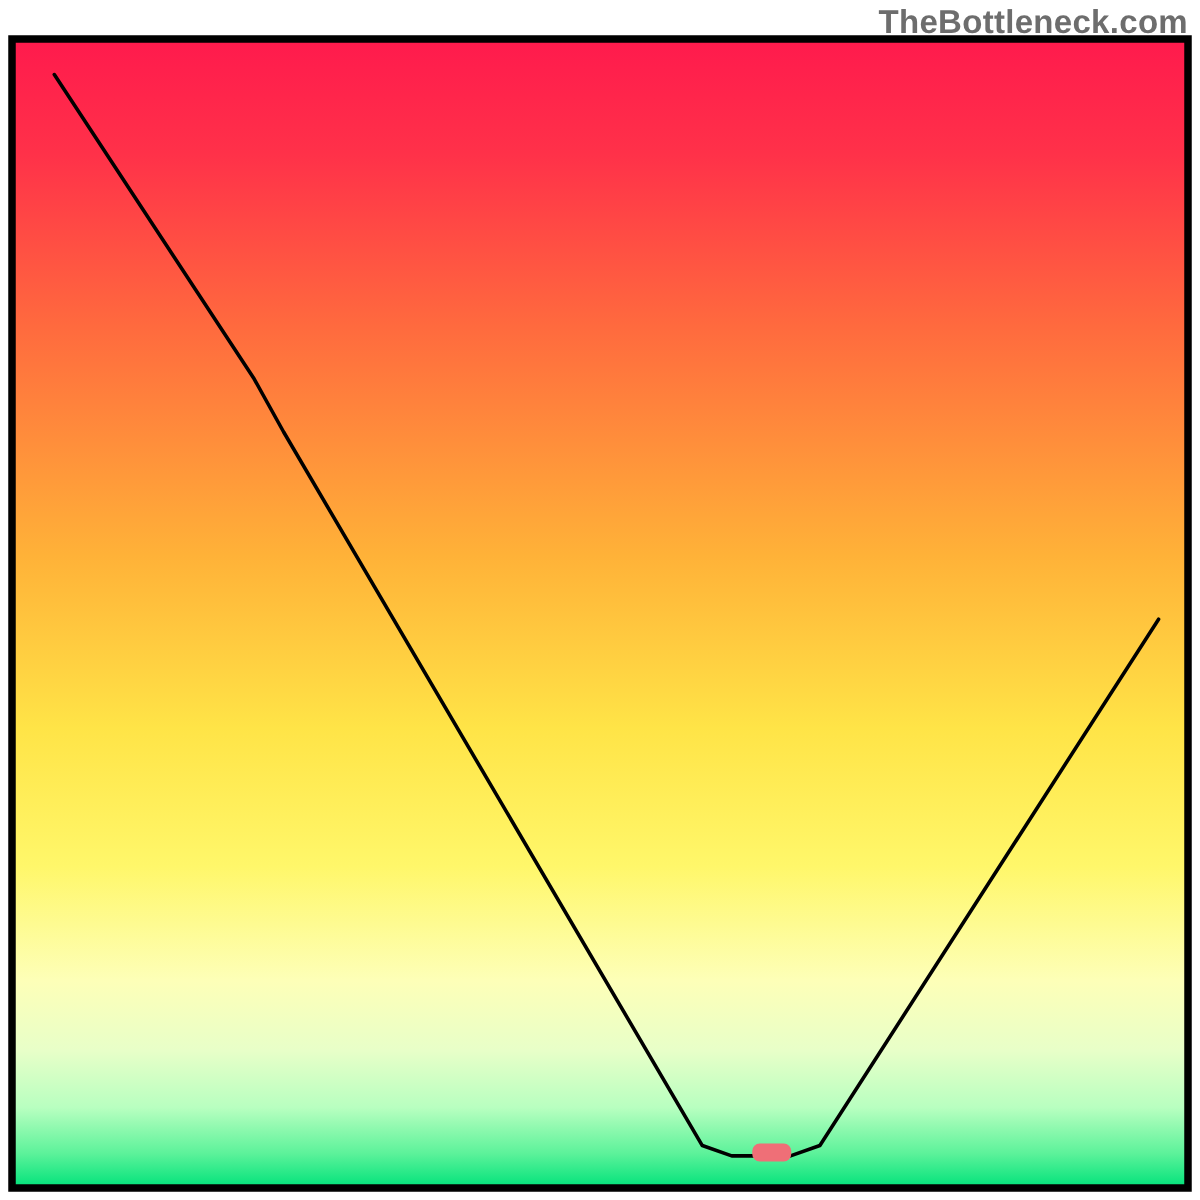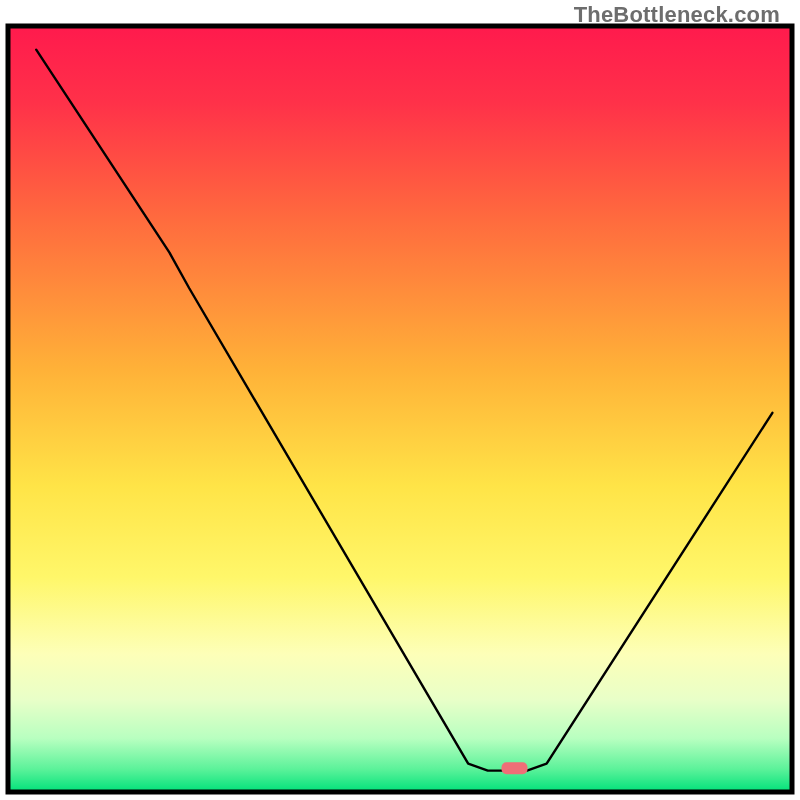--- a/index.html
+++ b/index.html
@@ -12,21 +12,21 @@
     overflow: hidden;
   }
   .stage {
     position: relative;
     width: 800px;
     height: 800px;
   }
   .watermark {
     position: absolute;
     top: 2px;
-    right: 20px;
+    right: 8px;
     font-size: 22px;
     font-weight: 600;
     color: #6d6d6d;
     letter-spacing: 0.2px;
     user-select: none;
   }
   svg {
     display: block;
   }
 </style>

